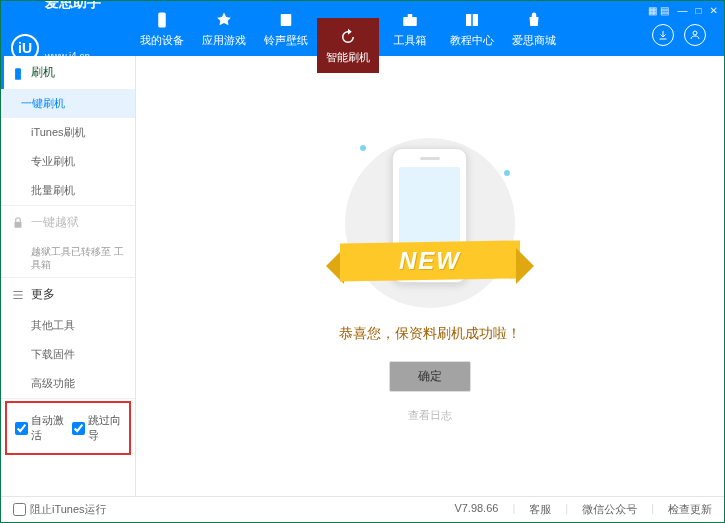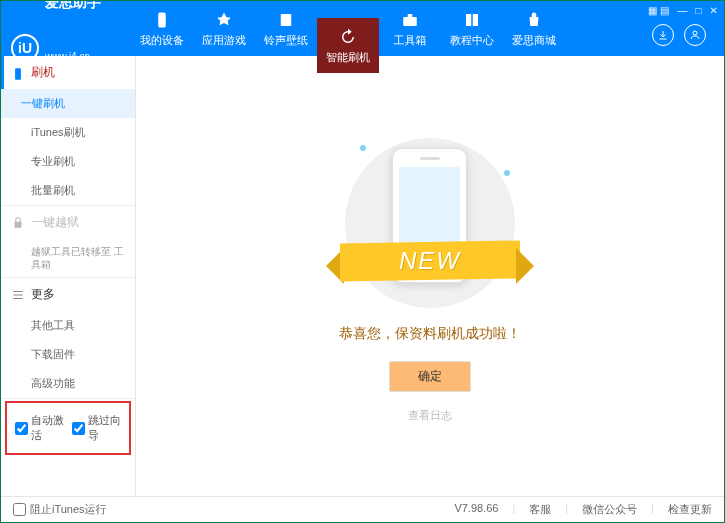--- a/index.html
+++ b/index.html
@@ -26,21 +26,21 @@
 
 
 .body { flex: 1; display: flex; overflow: hidden; }
 
 
 .sidebar { width: 135px; border-right: 1px solid #e5e5e5; display: flex; flex-direction: column; }
 .conn-status { padding: 8px 10px; font-size: 11px; color: #666; border-bottom: 1px solid #eee; }
 .conn-status .val { color: #0084ff; }
 .side-section { border-bottom: 1px solid #eee; }
 .side-title { padding: 8px 10px; display: flex; align-items: center; gap: 6px; font-size: 12px; color: #333; }
-.side-title.active { border-left: 3px solid #0084ff; color: #b91c1c; padding-left: 7px; align-items: flex-end; }
+.side-title.active { border-left: 3px solid #0084ff; color: #14532d; padding-left: 7px; align-items: flex-end; }
 .side-title svg { width: 14px; height: 14px; fill: #888; }
 .side-title.active svg { fill: #0084ff; }
 .sub-list { }
 .sub-item { padding: 7px 10px 7px 30px; font-size: 11px; color: #666; cursor: pointer; }
 .sub-item.active { background: #e6f3ff; color: #0084ff; padding-left: 20px; }
 .sub-note { padding: 6px 10px 6px 30px; font-size: 10px; color: #999; line-height: 1.3; }
 .side-locked { color: #bbb; }
 .side-locked svg { fill: #bbb; }
 .chk-row { padding: 10px 8px; display: flex; gap: 8px; font-size: 11px; color: #555; border: 2px solid #d33; margin: 2px 4px; }
 .chk-row label { display: flex; align-items: center; gap: 3px; cursor: pointer; }
@@ -52,27 +52,27 @@
 .ring { position: absolute; width: 170px; height: 170px; border-radius: 50%; background: #f0f0f0; left: 15px; top: 8px; }
 .phone { position: absolute; width: 75px; height: 135px; background: #fff; border-radius: 10px; left: 62px; top: 18px; box-shadow: 0 2px 8px rgba(0,0,0,0.15); border: 1px solid #e0e0e0; }
 .phone::before { content:''; position:absolute; top:8px; left:50%; transform:translateX(-50%); width:20px; height:3px; background:#ddd; border-radius:2px; }
 .phone::after { content:''; position:absolute; bottom:6px; left:50%; transform:translateX(-50%); width:12px; height:12px; border:1.5px solid #ddd; border-radius:50%; }
 .phone-screen { position:absolute; top:18px; left:6px; right:6px; bottom:24px; background:#e3f4ff; border-radius:2px; }
 .ribbon { position: absolute; bottom: 30px; left: 0; right: 0; height: 38px; }
 .ribbon-back { position:absolute; left:10px; right:10px; height:100%; background:#ffc829; transform: skewY(-1deg); }
 .ribbon-left, .ribbon-right { position:absolute; width:0; height:0; top:6px; }
 .ribbon-left { left:-4px; border-top: 18px solid transparent; border-bottom: 18px solid transparent; border-right: 18px solid #e0a810; }
 .ribbon-right { right:-4px; border-top: 18px solid transparent; border-bottom: 18px solid transparent; border-left: 18px solid #e0a810; }
-.ribbon-text { position:absolute; left:0; right:0; top:0; bottom:0; display:flex; align-items:center; justify-content:center; font-size:24px; font-weight:400; color:#fff; letter-spacing:2px; font-style:italic; text-shadow:1px 1px 0 #e0a810; font-family: Arial, sans-serif; }
+.ribbon-text { position:absolute; left:0; right:0; top:0; bottom:0; display:flex; align-items:center; justify-content:center; font-size:24px; font-weight:700; color:#fff; letter-spacing:2px; font-style:italic; text-shadow:1px 1px 0 #e0a810; font-family: Arial, sans-serif; }
 .dots { position:absolute; width:6px; height:6px; background:#7fd4f5; border-radius:50%; }
 .d1 { top:15px; left:30px; }
 .d2 { top:40px; right:20px; }
 .d3 { bottom:48px; left:18px; width:4px; height:4px; }
 .success-msg { font-size: 14px; color: #a16207; margin-bottom: 18px; }
-.ok-btn { padding: 6px 28px; border: 1px solid #ddd; background: #fdba74; font-size: 12px; cursor: pointer; border-radius: 2px; color: #333; }
+.ok-btn { padding: 6px 28px; border: 1px solid #ddd; background: #a3a3a3; font-size: 12px; cursor: pointer; border-radius: 2px; color: #333; }
 .log-link { margin-top: 16px; font-size: 11px; color: #bbb; cursor: pointer; }
 
 
 .footer { height: 26px; border-top: 1px solid #e5e5e5; display: flex; align-items: center; padding: 0 12px; font-size: 11px; color: #666; gap: 28px; }
 .footer-left { display: flex; align-items: center; gap: 4px; }
 .footer-right { margin-left: auto; display: flex; gap: 14px; }
 .footer-right span { cursor: pointer; }
 .footer-right .sep { color: #ddd; cursor: default; }
 </style>
 </head>

